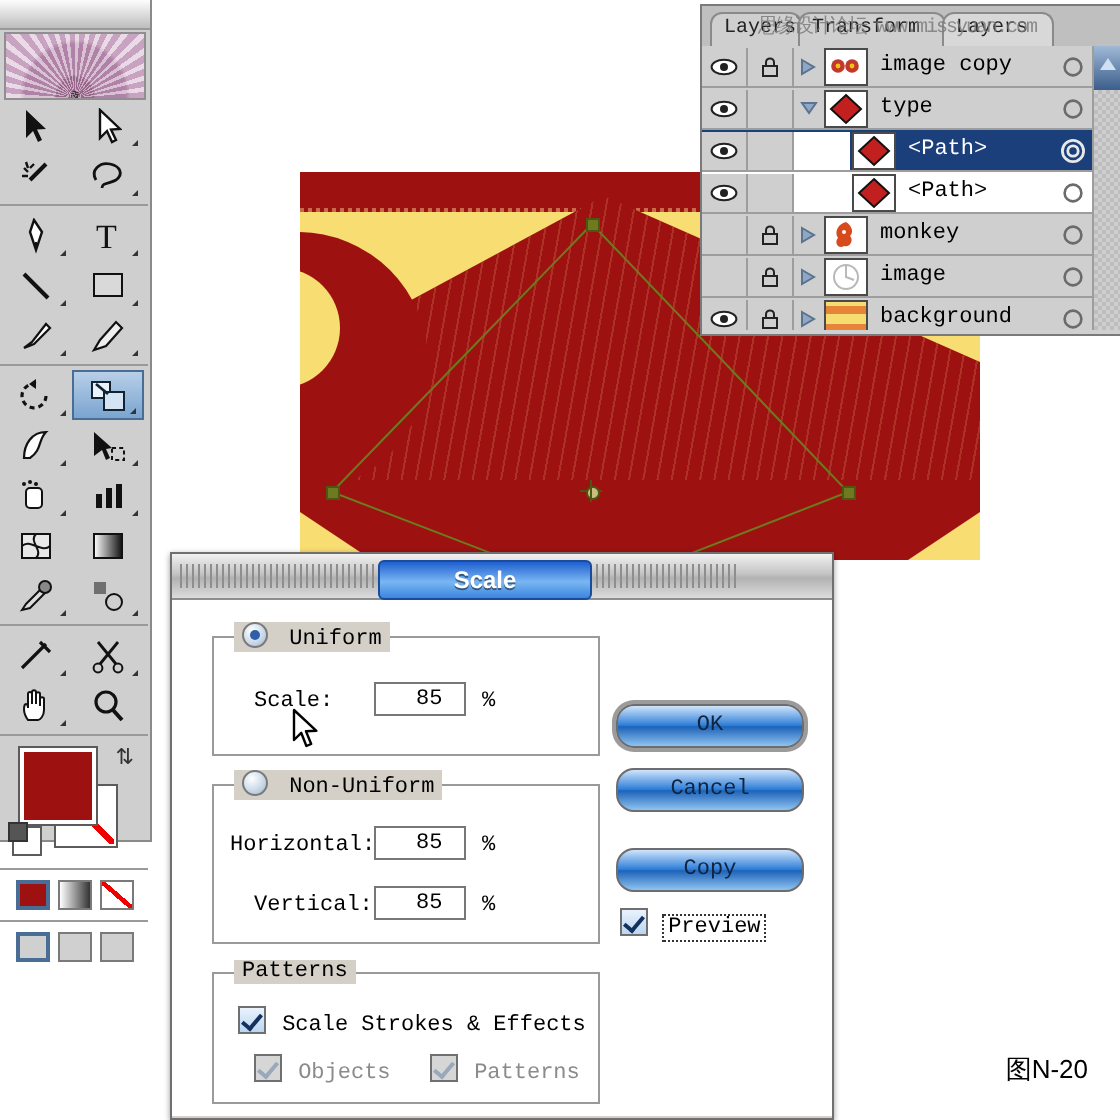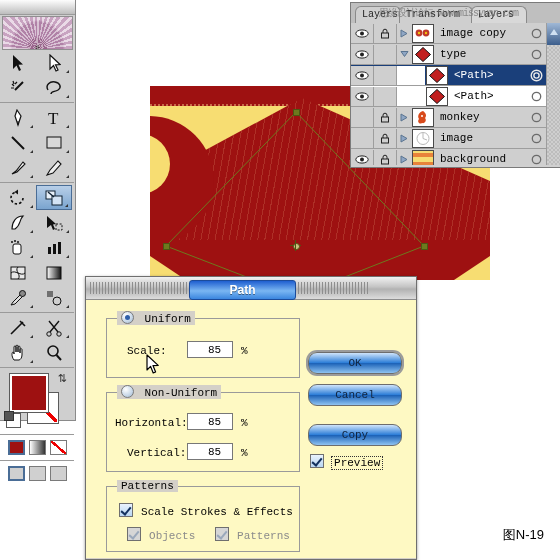--- a/index.html
+++ b/index.html
@@ -114,21 +114,21 @@
      border-bottom:1px solid #8d8d8d;}
   .pinstripe{position:absolute;top:5px;height:12px;
      background:repeating-linear-gradient(90deg,#8e8e8e 0 1px,transparent 1px 3px);}
   #ps-left{left:4px;width:98px;}
   #ps-right{left:212px;width:72px;}
   #dlg-title{position:absolute;left:103px;top:3px;width:105px;height:18px;
      background:linear-gradient(#1f5fd0,#7ab6f2 55%,#3b86df);border:1px solid #1b4b9b;
      border-radius:3px;color:#fff;font-weight:bold;font-size:12px;
      display:flex;align-items:center;justify-content:center;
      text-shadow:0 1px 0 rgba(0,0,0,.45);}
-  #dlg-body{position:relative;height:258px;background:#fef9c3;}
+  #dlg-body{position:relative;height:258px;background:#ffffff;}
   .group{position:absolute;border:1px solid #9a9a9a;}
   .glabel{position:absolute;top:-7px;left:10px;background:#d4d0c8;padding:0 4px;
      font-family:"Liberation Mono",monospace;font-size:11px;}
   .radio{width:11px;height:11px;border-radius:50%;border:1px solid #7a7a7a;
      background:radial-gradient(circle at 35% 30%,#fff,#c7d7e8 60%,#9fb3c9);display:inline-block;
      position:relative;vertical-align:-2px;}
   .radio.on:after{content:"";position:absolute;left:3px;top:3px;width:5px;height:5px;
      border-radius:50%;background:#2f5fa8;}
   .opt-title{position:absolute;font-family:"Liberation Mono",monospace;font-size:11px;
      background:#d4d0c8;padding:0 4px;}
@@ -632,21 +632,21 @@
           </svg>
       </div>
     </div>
   </div>
 </div>
 
 <div id="dlg">
   <div id="dlg-bar">
     <div class="pinstripe" id="ps-left"></div>
     <div class="pinstripe" id="ps-right"></div>
-    <div id="dlg-title">Path</div>
+    <div id="dlg-title">Scale</div>
   </div>
 
   <div id="dlg-body">
 
     <div class="group" style="left:20px;top:18px;width:192px;height:58px;">
       <div class="opt-title" style="left:10px;top:-8px;">
         <span class="radio on"></span>
         <span style="text-decoration:none;border-bottom:0;margin-left:4px;">Uniform</span>
       </div>
       <span class="lbl" style="left:20px;top:26px;">Scale:</span>
@@ -694,13 +694,13 @@
     </div>
 
     <div id="cursor" style="left:60px;top:54px;position:absolute;">
       <svg width="15" height="21" viewBox="0 0 15 21">
         <path d="M1 1 L1 16 L4.6 12.4 L7.2 19 L9.6 18 L7 11.6 L12.2 11.4 Z" fill="#fff" stroke="#000" stroke-width="1.2" stroke-linejoin="round"></path>
       </svg>
     </div>
   </div>
 </div>
 
-<div id="caption">图N-19</div>
+<div id="caption">图N-20</div>
 
 </body></html>

